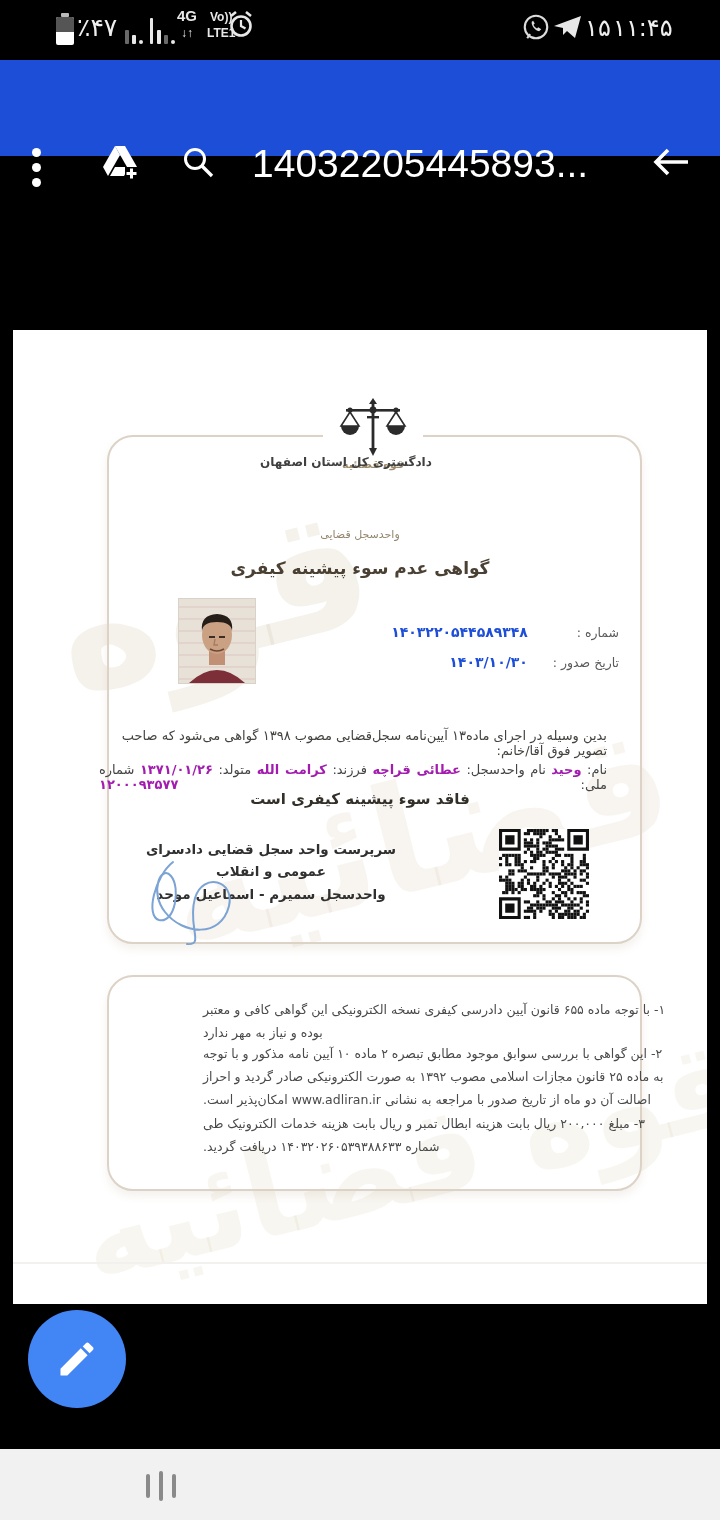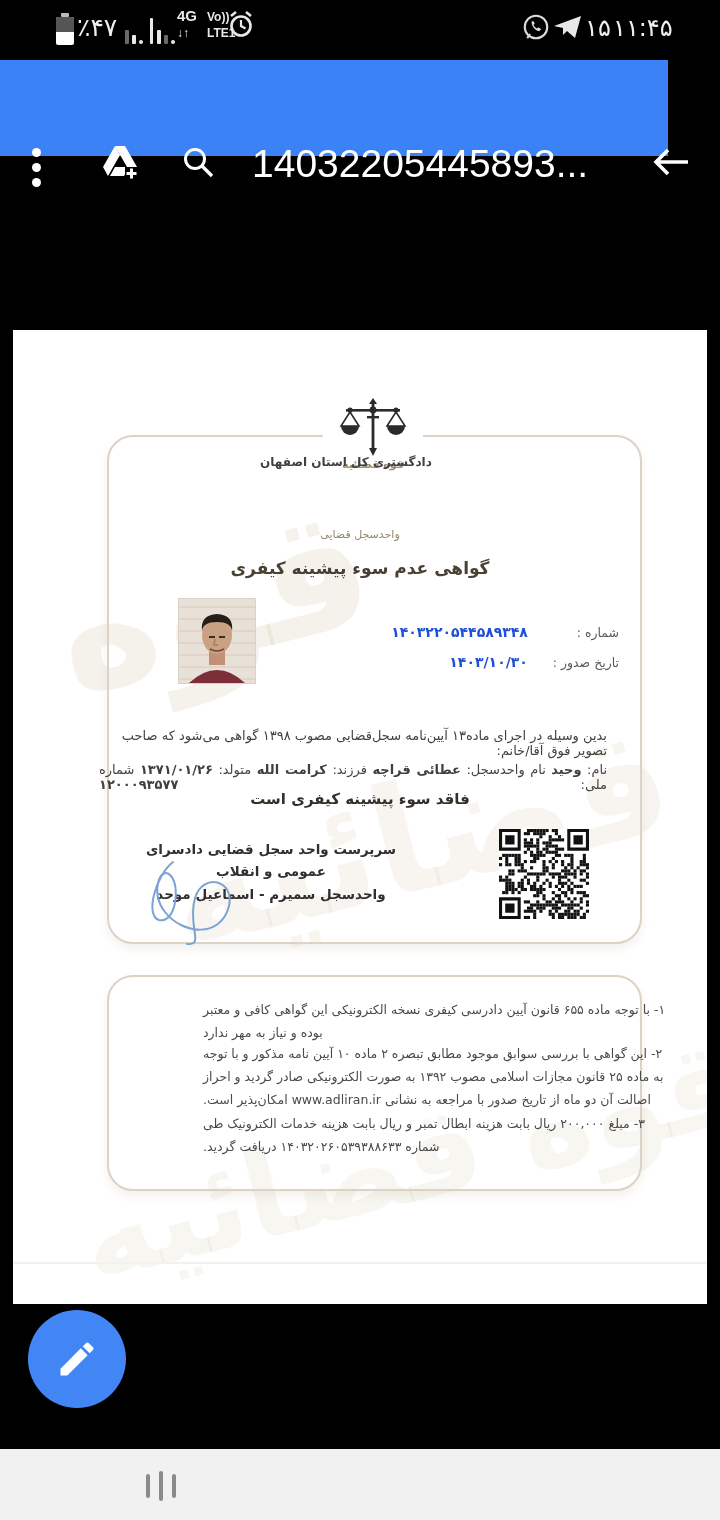--- a/index.html
+++ b/index.html
@@ -10,25 +10,25 @@
   
   .statusbar{position:absolute;left:0;top:0;width:720px;height:60px;background:#000;color:#e8e8e8;}
   .sb-txt{position:absolute;color:#efefef;}
   .battery{position:absolute;left:56px;top:13px;width:18px;height:32px;}
   .battery .cap{position:absolute;left:5px;top:0;width:8px;height:4px;background:#bbb;border-radius:1px;}
   .battery .bodyb{position:absolute;left:0;top:4px;width:18px;height:28px;border-radius:2px;overflow:hidden;background:#fff;}
   .battery .lvl{position:absolute;left:0;top:0;width:100%;height:55%;background:#555;}
   .sigbar{position:absolute;bottom:0;background:#e8e8e8;width:4px;border-radius:1px;}
   .sigdim{opacity:.45;}
   .sigdot{position:absolute;bottom:0;width:4px;height:4px;background:#e8e8e8;border-radius:50%;}
-  .netlabel{position:absolute;color:#e8e8e8;font-size:15px;line-height:1.05;font-family:"Liberation Sans",sans-serif;font-weight:bold;}
+  .netlabel{position:absolute;color:#e8e8e8;font-size:15px;line-height:1.05;font-family:"Liberation Sans",sans-serif;font-weight:bold;text-align:center;}
   .netsmall{font-size:12px;font-weight:bold;}
 
   
-  .toolbar{position:absolute;left:0;top:60px;width:668px;height:96px;background:#3b82f6;}
+  .toolbar{position:absolute;left:0;top:60px;width:720px;height:96px;background:#1d4ed8;}
   .dots span{display:block;width:9px;height:9px;border-radius:50%;background:#fff;margin:6px 0;}
   .tb-title{position:absolute;left:252px;top:82px;color:#fff;font-size:39px;
             font-family:"Liberation Sans",sans-serif;white-space:nowrap;}
 
   
   .page{position:absolute;left:13px;top:330px;width:694px;height:974px;background:#ffffff;overflow:hidden;}
   .watermark{position:absolute;color:rgba(198,178,143,.17);font-weight:bold;white-space:nowrap;
              transform:rotate(-14deg);pointer-events:none;}
   .card{position:absolute;border:2px solid #dcd2c6;border-radius:26px;background:transparent;
         box-shadow:0 5px 8px rgba(185,165,140,.16);}
@@ -37,21 +37,21 @@
   .org2{position:absolute;left:0;top:163px;width:694px;text-align:center;color:#7a6a50;font-size:15px;font-weight:600;}
   .unit{position:absolute;left:0;top:198px;width:694px;text-align:center;color:#94866d;font-size:11px;}
   .doctitle{position:absolute;left:0;top:228px;width:694px;text-align:center;color:#4a4033;font-size:17px;font-weight:bold;}
   .photo{position:absolute;left:165px;top:268px;width:76px;height:84px;border:1px solid #d8d2c8;overflow:hidden;background:#e9e4dc;}
   .metarow{position:absolute;right:88px;direction:rtl;white-space:nowrap;}
   .metarow .lbl{color:#5a5a5a;font-size:12.5px;display:inline-block;min-width:72px;}
   .metarow .val{color:#1d4ed8;font-size:14px;font-weight:bold;margin-right:14px;}
   .intro{position:absolute;right:100px;top:398px;width:500px;text-align:right;color:#42423f;font-size:13px;}
   .namerow{position:absolute;right:100px;top:432px;width:508px;text-align:justify;text-align-last:justify;
            color:#444;font-size:13px;direction:rtl;}
-  .namerow b{color:#404040;}
+  .namerow b{color:#a21caf;}
   .verdict{position:absolute;left:0;top:460px;width:694px;text-align:center;color:#33302a;font-size:15px;font-weight:bold;}
   .signer{position:absolute;left:108px;top:508px;width:300px;text-align:center;color:#303030;
           font-size:13.5px;font-weight:bold;direction:rtl;line-height:1.65;}
   .qr{position:absolute;left:486px;top:498px;width:90px;height:92px;}
   .fnote{position:absolute;right:34px;text-align:left;color:#4a4a4a;font-size:12.5px;line-height:1.85;direction:rtl;}
   .pagesep{position:absolute;left:0;top:932px;width:694px;height:2px;background:#f3f1ed;}
 
   
   .fab{position:absolute;left:28px;top:1310px;width:98px;height:98px;border-radius:50%;
        display:flex;align-items:center;justify-content:center;}

